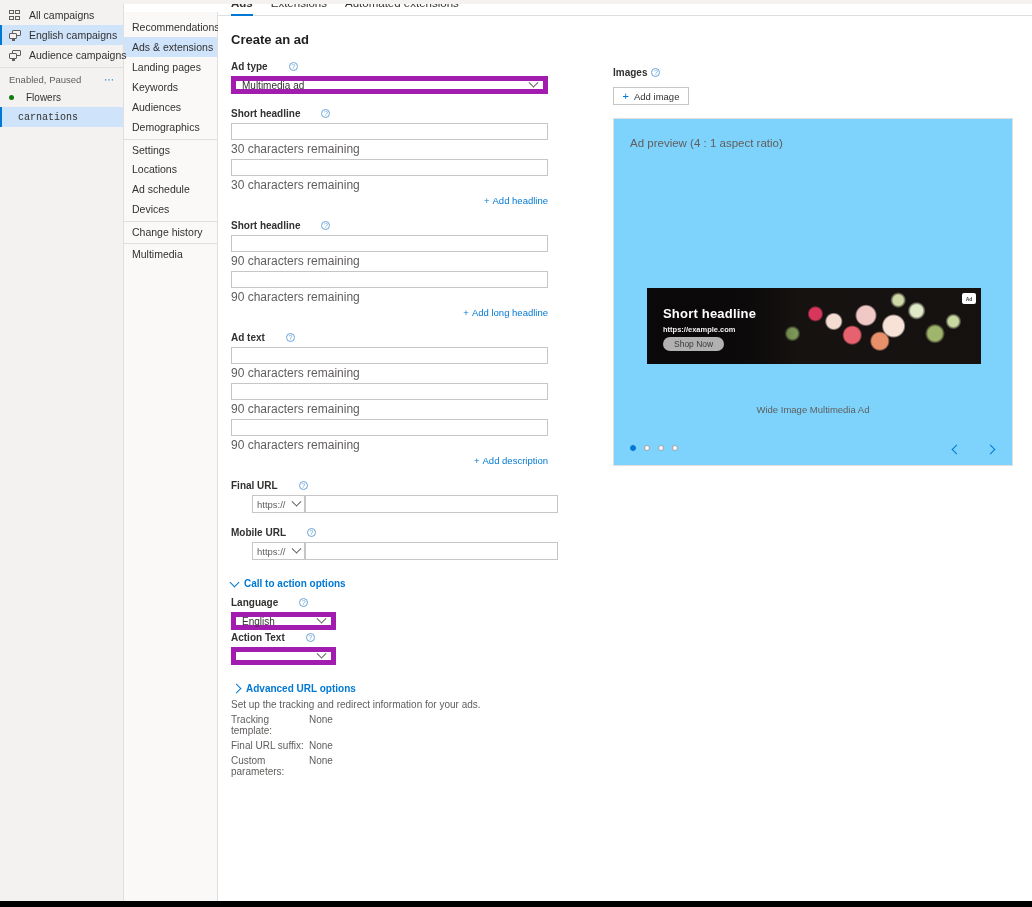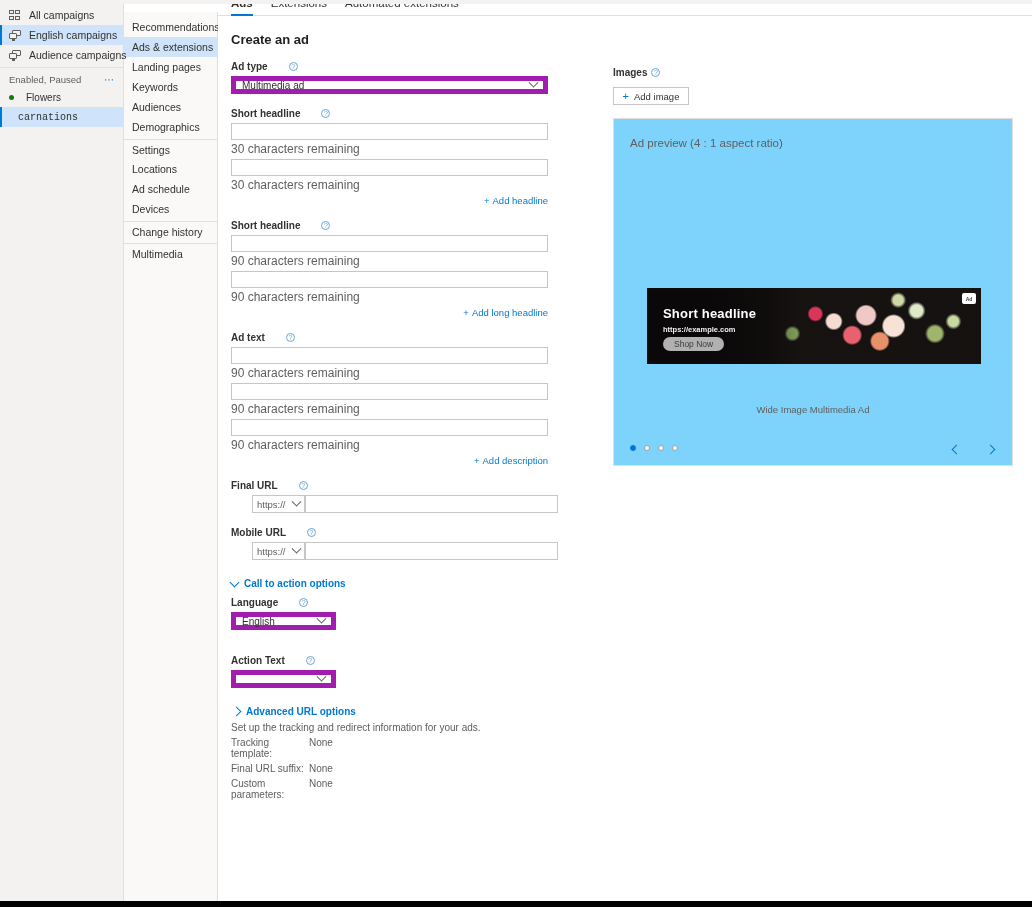--- a/index.html
+++ b/index.html
@@ -503,21 +503,21 @@
           <div class="fld-label">
             <span>Language</span>
             <span class="help">?</span>
           </div>
           <div class="select narrow">
             <span>English</span>
             <span class="chev"></span>
           </div>
         </div>
 
-        <div style="margin-top:25px;">
+        <div style="margin-top:2px;">
           <div class="fld-label">
             <span>Action Text</span>
             <span class="help">?</span>
           </div>
           <div class="select narrow">
             <span></span>
             <span class="chev"></span>
           </div>
         </div>
 

